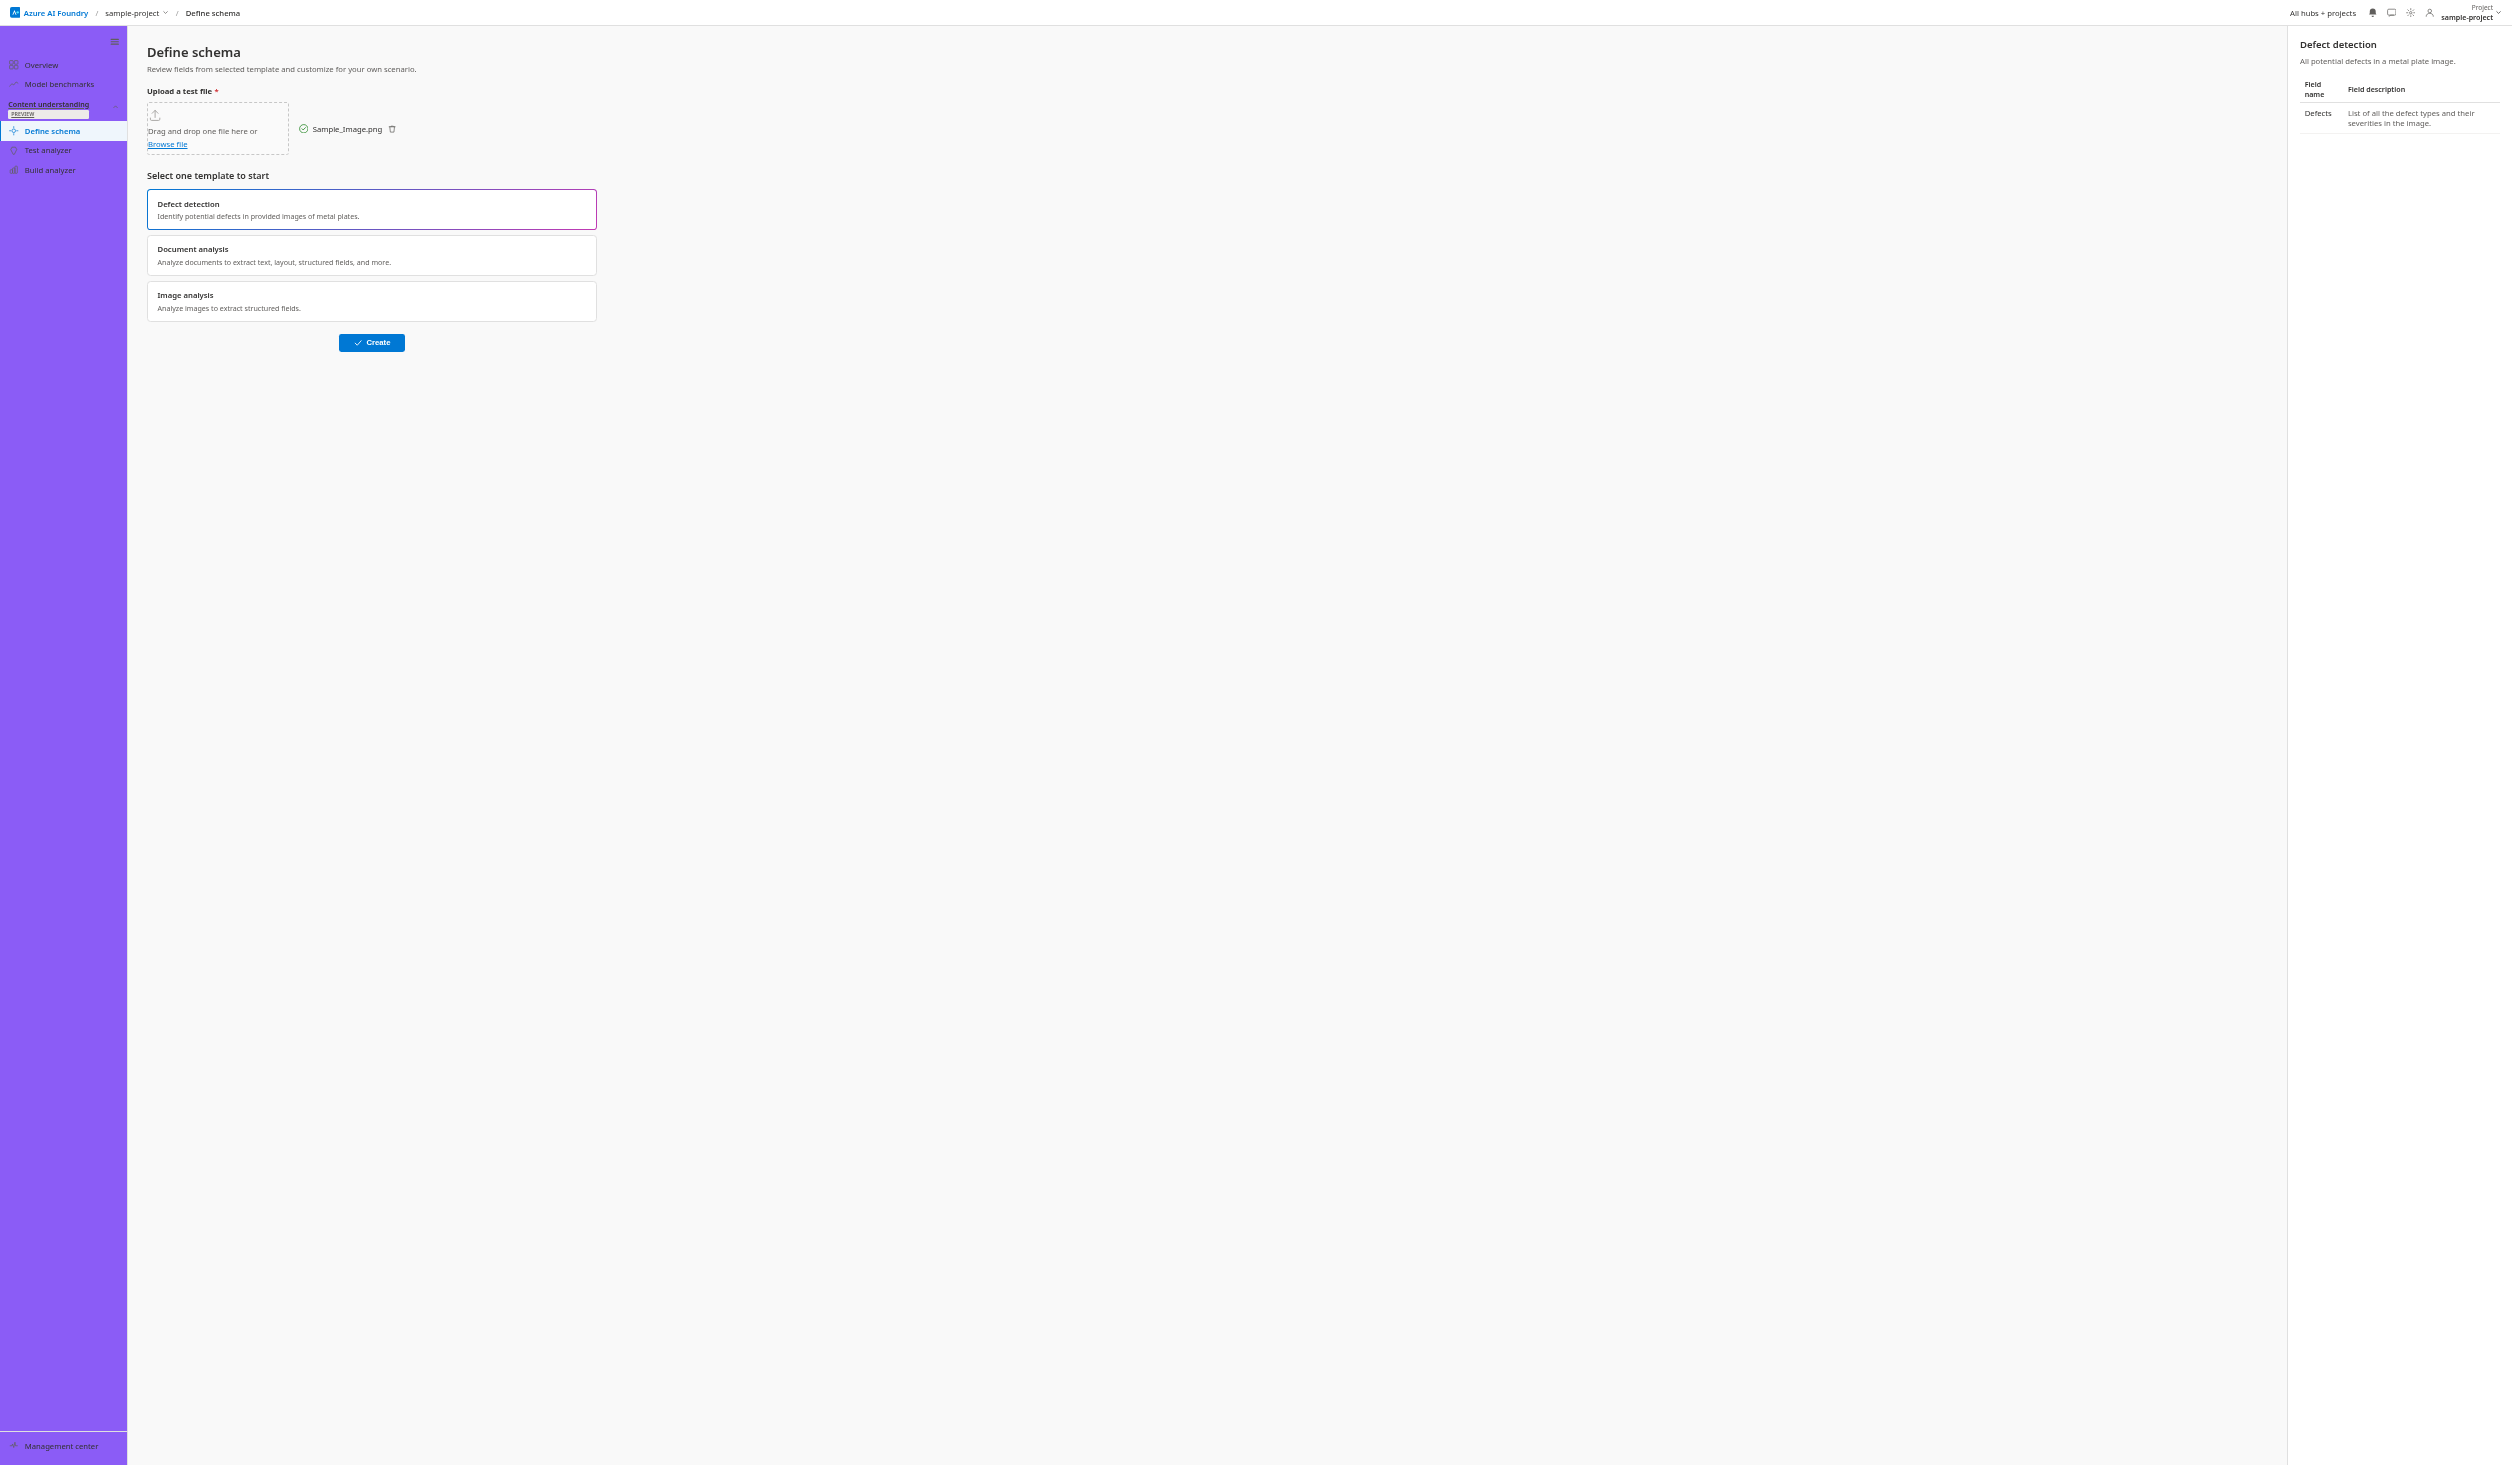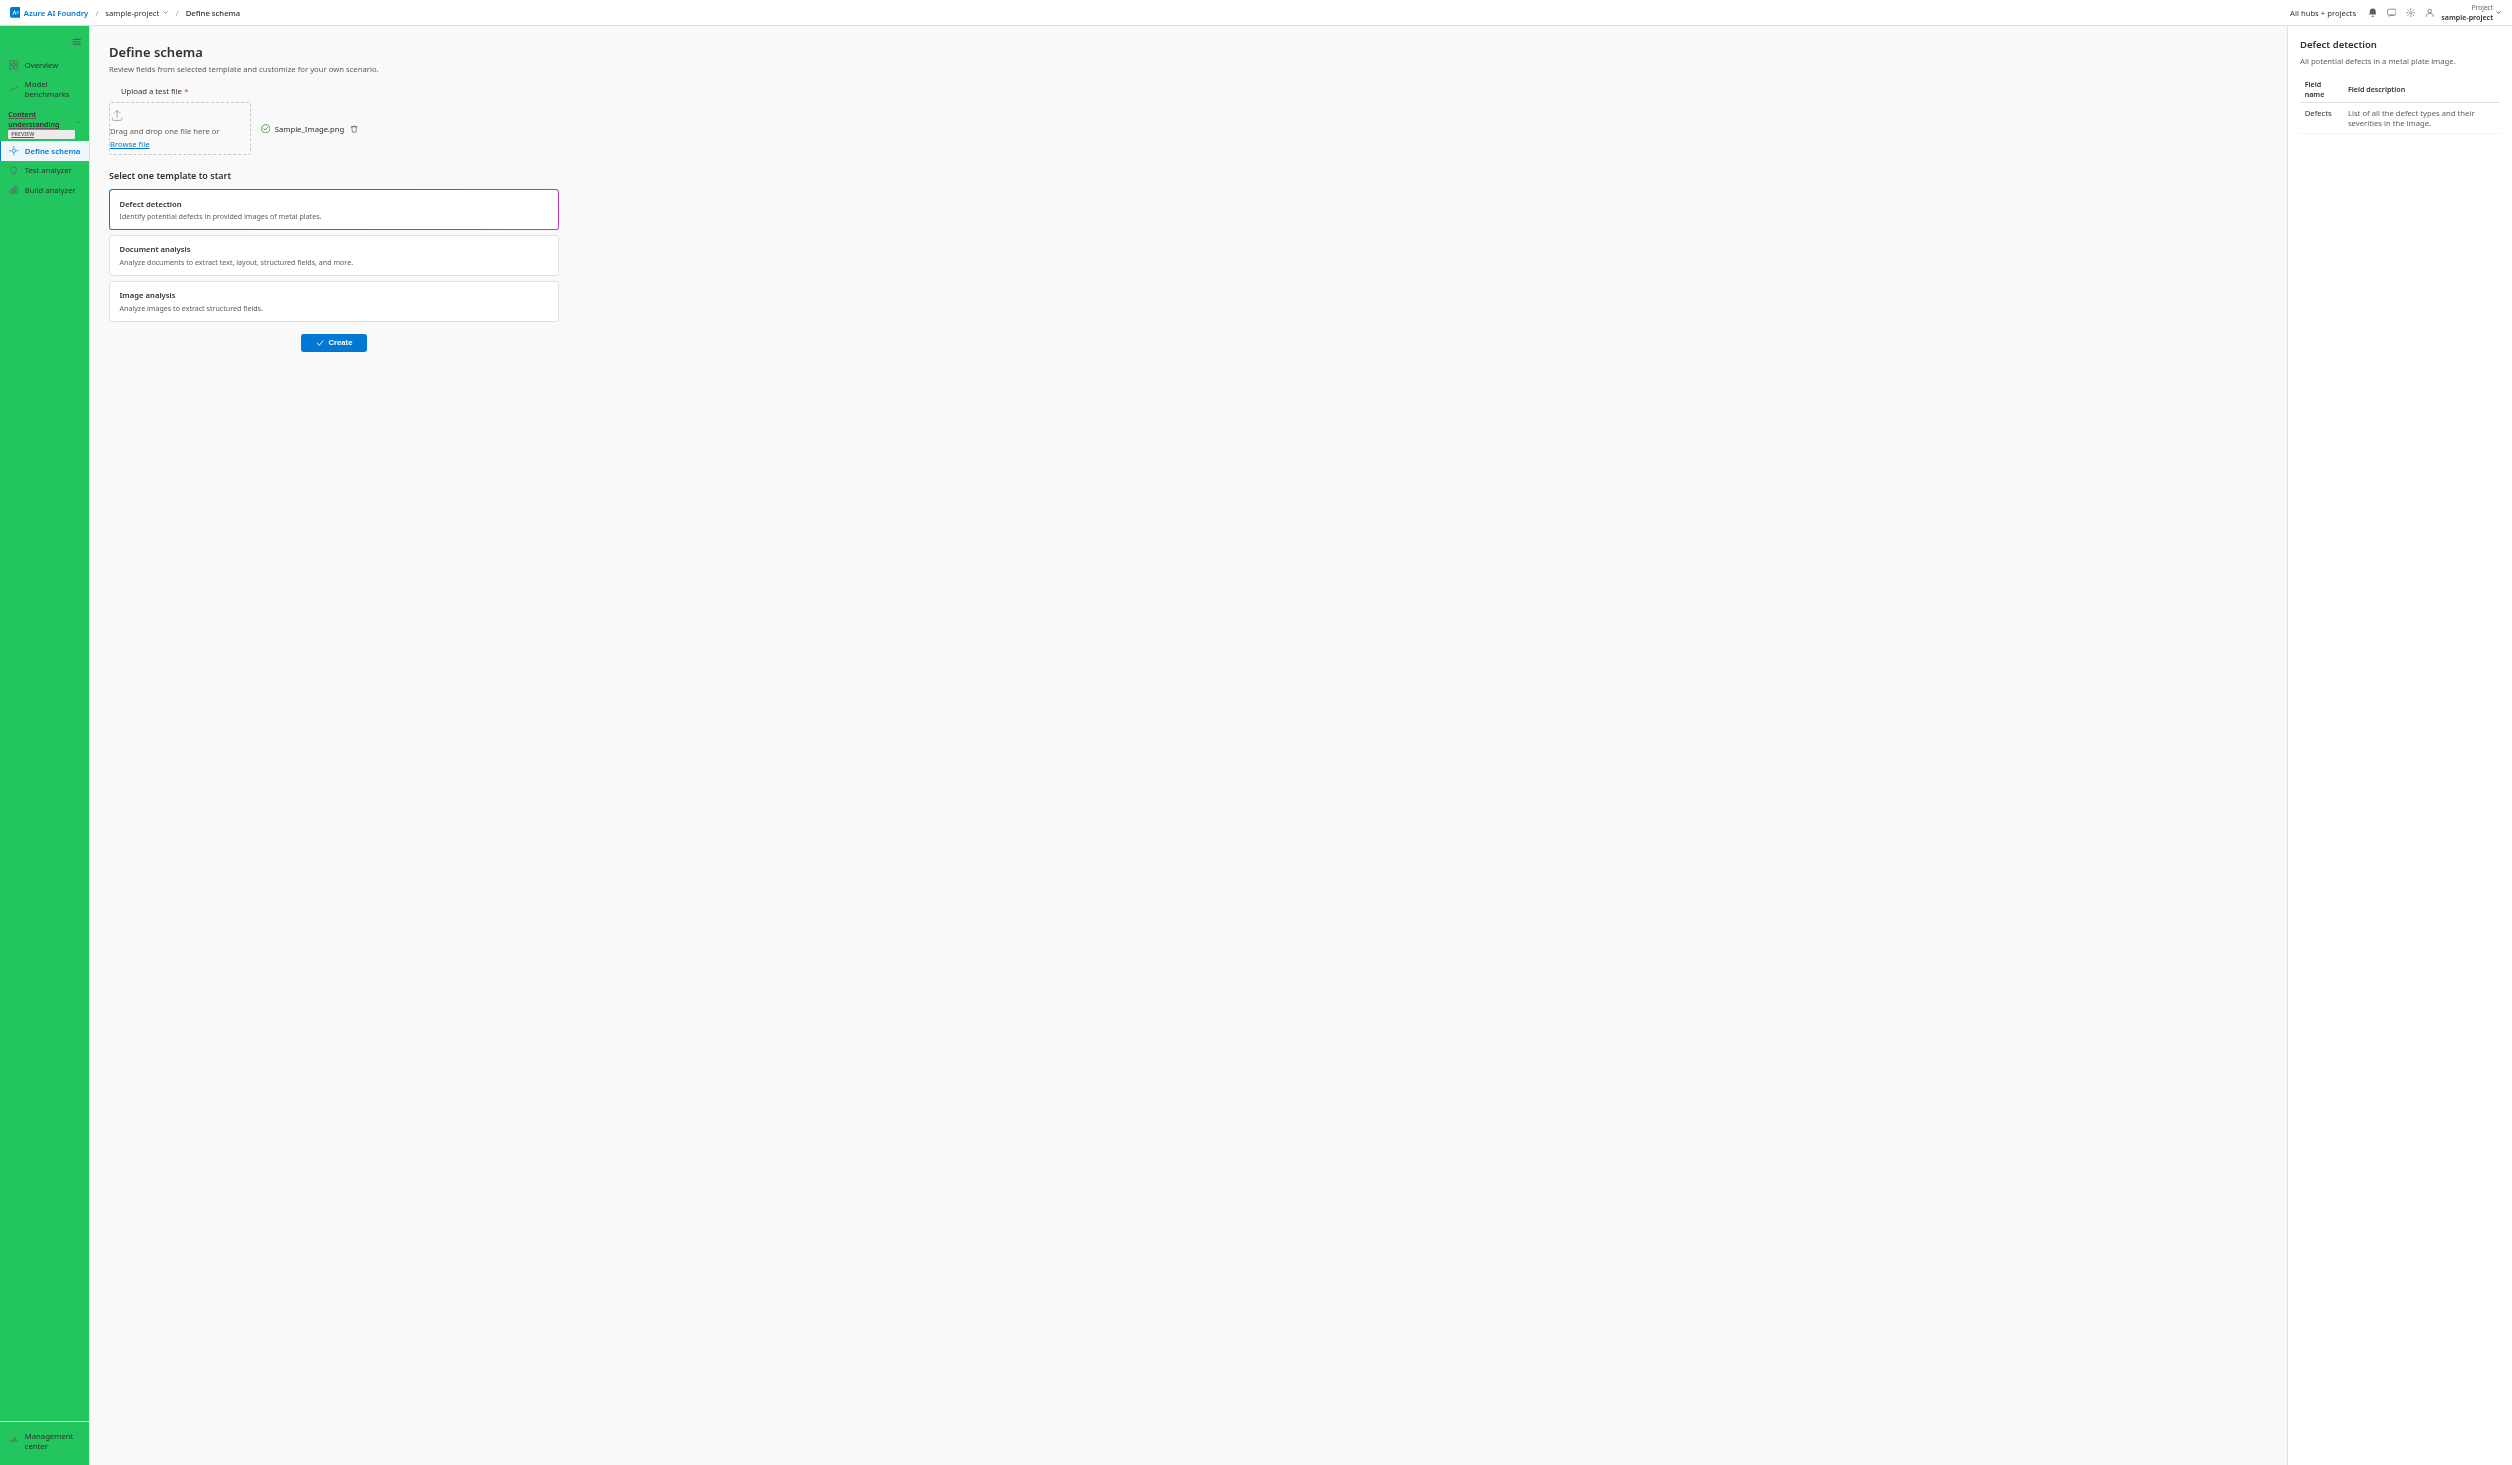--- a/index.html
+++ b/index.html
@@ -24,21 +24,21 @@
     .topbar-project-info { display: flex; flex-direction: column; align-items: flex-end; font-size: 7.1px; }
     .topbar-project-info .label { color: #605e5c; font-size: 6.5px; }
     .topbar-project-info .name { color: #323130; font-weight: 600; }
     .topbar-project-menu { display: flex; align-items: center; gap: 2.4px; cursor: pointer; }
 
     
     .main-layout { display: flex; flex: 1; overflow: hidden; }
 
     
     .sidebar {
-      width: 90px; background: #22c55e; border-right: 0.6px solid #e0e0e0;
+      width: 128px; background: #8b5cf6; border-right: 0.6px solid #e0e0e0;
       display: flex; flex-direction: column; flex-shrink: 0;
       padding: 4.7px 0;
     }
     .sidebar-toggle { display: flex; justify-content: flex-end; padding: 2.4px 6px 4.7px; }
     .sidebar-toggle-btn { background: none; border: none; cursor: pointer; color: #605e5c; padding: 1.2px; border-radius: 1.8px; }
     .sidebar-item {
       display: flex; align-items: center; gap: 6px;
       padding: 4.7px 8.3px; cursor: pointer; color: #323130; font-size: 7.7px;
       border-left: 1.8px solid transparent;
     }
@@ -64,21 +64,21 @@
     .right-panel {
       width: 225px; background: #fff; border-left: 0.6px solid #e0e0e0;
       padding: 12px; overflow-y: auto; flex-shrink: 0;
     }
 
     
     .page-title { font-size: 13px; font-weight: 600; color: #323130; margin-bottom: 3.6px; }
     .page-subtitle { font-size: 7.7px; color: #605e5c; margin-bottom: 12px; }
 
     
-    .upload-label { font-size: 7.7px; font-weight: 400; margin-bottom: 6px; display: flex; align-items: center; gap: 2.4px; margin-left: 12px; }
+    .upload-label { font-size: 7.7px; font-weight: 700; margin-bottom: 6px; display: flex; align-items: center; gap: 2.4px; }
     .required { color: #d13438; }
 
     .upload-row { display: flex; align-items: center; gap: 9.5px; margin-bottom: 14.2px; }
 
     .upload-dropzone {
       width: 142px; height: 53px; border: 0.9px dashed #c7c7c7; border-radius: 2.4px;
       background: #fafafa; display: flex; flex-direction: column; align-items: flex-start;
       justify-content: center; cursor: pointer; color: #605e5c; font-size: 7.7px;
       text-align: center; gap: 3.6px;
     }

